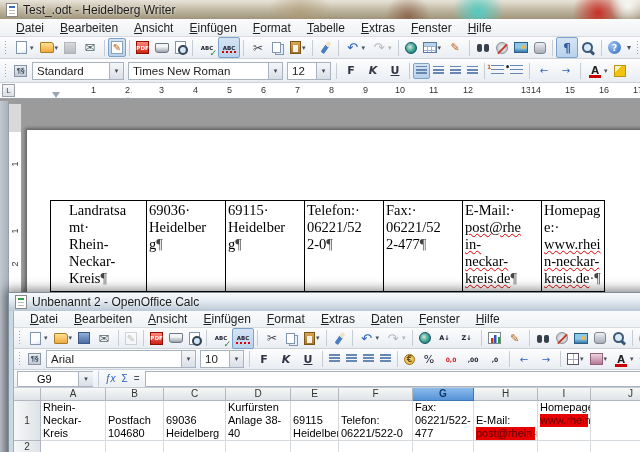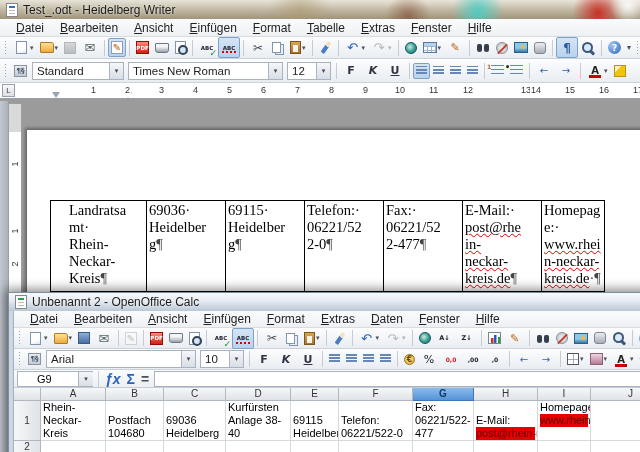--- a/index.html
+++ b/index.html
@@ -146,21 +146,21 @@
     box-shadow:-3px -3px 10px rgba(0,0,0,.45);border:1px solid #7c8ea0;}
   #calc .titlebar{height:18px;background:linear-gradient(rgba(255,255,255,.7),rgba(255,255,255,.25) 45%,rgba(130,150,170,.25)),linear-gradient(#e6edf4,#cdd8e3);}
   .calcbody{position:absolute;left:4px;top:18px;right:0;bottom:0;background:#f2f4f6;border-left:1px solid #9fb0c0;}
   #calc .menubar{height:17px;}
   #calc .tb-std{height:21px;}
   #calc .tb-fmt{height:21px;}
   .formulabar{height:18px;display:flex;align-items:center;background:linear-gradient(#fbfcfd,#eceff3);
     border-bottom:1px solid #c5cbd2;padding-left:3px;}
   .namebox{width:62px;height:16px;border:1px solid #a9b3bf;background:#fff;display:flex;align-items:center;padding-left:16px;}
   .namebox input{width:100%;border:none;outline:none;font-size:11px;padding:0 3px;font-family:"Liberation Sans",sans-serif;}
-  .fbtn{font-size:14px;color:#2a62bc;padding:0 3px;font-weight:bold;text-align:right;}
+  .fbtn{font-size:10px;color:#2a62bc;padding:0 3px;font-weight:normal;text-align:right;}
   .inputline{flex:1;height:16px;background:#fff;border:1px solid #a9b3bf;margin:0 2px;}
   .grid{position:relative;background:#fff;overflow:hidden;height:70px;font-size:11px;}
   .grow{display:flex;}
   .ghead .gcell,.gcorner,.gcolhdr{background:linear-gradient(#f6f7f8,#dfe3e7);border-right:1px solid #b2b8bf;border-bottom:1px solid #b2b8bf;}
   .gcorner{width:27px;height:13px;flex:none;}
   .gcolhdr{height:13px;text-align:center;font-size:10px;color:#333;line-height:12px;flex:none;}
   .gcolhdr.sel{background:linear-gradient(#8cbbec,#5593d8);border-color:#3f77b4;color:#103a66;font-weight:bold;}
   .growhdr{width:27px;flex:none;background:linear-gradient(90deg,#f6f7f8,#dfe3e7);
     border-right:1px solid #b2b8bf;border-bottom:1px solid #b2b8bf;text-align:center;font-size:10px;color:#333;
     display:flex;align-items:center;justify-content:center;}

